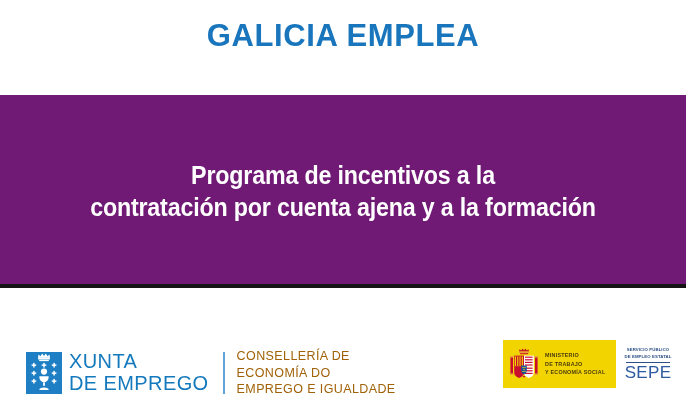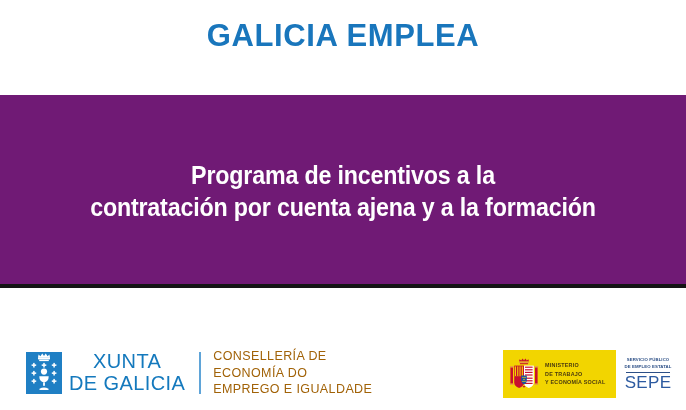--- a/index.html
+++ b/index.html
@@ -105,21 +105,20 @@
 
   .xunta-word {
     margin-left: 7px;
     color: #1479bd;
     font-family: "Liberation Sans", sans-serif;
     font-weight: 400;
     font-size: 20px;
     line-height: 1.08;
     letter-spacing: 0.4px;
     white-space: nowrap;
-    text-align: center;
   }
   .xunta-word span { display: block; }
 
   .lockup-divider {
     width: 2px;
     height: 42px;
     background: #5fa4d8;
     margin-left: 14px;
     margin-right: 12px;
     flex: 0 0 auto;
@@ -263,33 +262,33 @@
           <circle cx="18" cy="19.6" r="3.1"></circle>
           <path d="M13.3 24.2 Q13.3 29.4 18 30.6 Q22.7 29.4 22.7 24.2 Z"></path>
           <rect x="17.1" y="30.4" width="1.8" height="3.4"></rect>
           <path d="M13.5 36.8 Q18 34.4 22.5 36.8 L22.5 38.1 L13.5 38.1 Z"></path>
         </g>
       </svg>
     </div>
 
     <div class="xunta-word">
       <span>XUNTA</span>
-      <span>DE GALICIA</span>
+      <span>DE EMPREGO</span>
     </div>
 
     <div class="lockup-divider"></div>
 
     <div class="consellaria">
       <span>CONSELLERÍA DE</span>
       <span>ECONOMÍA DO</span>
       <span>EMPREGO E IGUALDADE</span>
     </div>
   </div>
 
-  <div class="gov-lockup" style="position:absolute; left:503px; top:62px;">
+  <div class="gov-lockup" style="position:absolute; left:503px; top:52px;">
 
     <div class="ministerio-block">
 
       <div class="coat-of-arms">
         <svg width="30" height="36" viewBox="0 0 30 36" aria-hidden="true">
 
           <g>
             <path d="M10 5.6 L10.6 3.2 L12.2 4.6 L13.6 2.4 L15 4.4 L16.4 2.4 L17.8 4.6 L19.4 3.2 L20 5.6 Z" fill="#c8102e"></path>
             <rect x="10" y="5.6" width="10" height="1.6" fill="#e8a33d"></rect>
             <rect x="11" y="7.2" width="8" height="1.0" fill="#c8102e"></rect>

